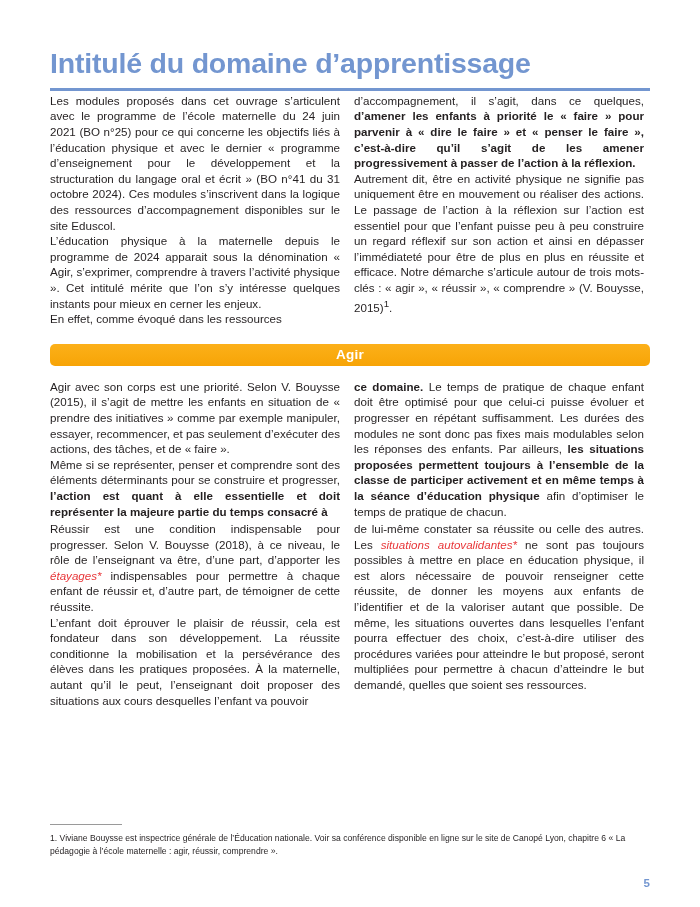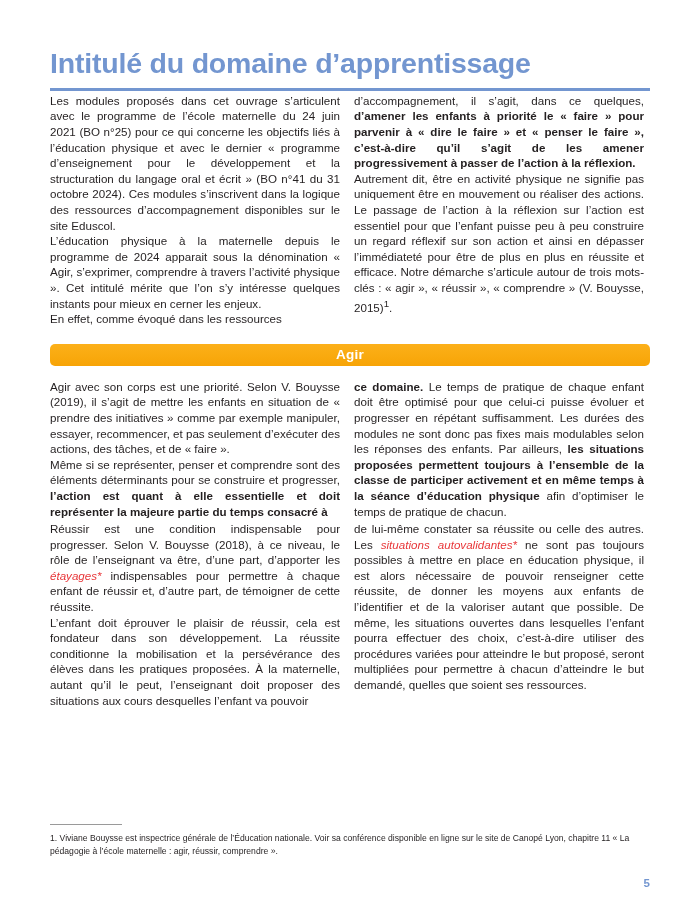--- a/index.html
+++ b/index.html
@@ -130,38 +130,38 @@
       </div>
     <div class="col">
         <p><span>d’accompagnement, il s’agit, dans ce quelques, </span><strong>d’amener les enfants à priorité le « faire » pour parvenir à « dire le faire » et « penser le faire », c’est-à-dire qu’il s’agit de les amener progressivement à passer de l’action à la réflexion.</strong></p>
         <p><span>Autrement dit, être en activité physique ne signifie pas uniquement être en mouvement ou réaliser des actions. Le passage de l’action à la réflexion sur l’action est essentiel pour que l’enfant puisse peu à peu construire un regard réflexif sur son action et ainsi en dépasser l’immédiateté pour être de plus en plus en réussite et efficace. Notre démarche s’articule autour de trois mots-clés : « agir », « réussir », « comprendre » (V. Bouysse, 2015)</span><sup>1</sup><span>.</span></p>
       </div>
   </div>
 
   <div class="banner">Agir</div>
   <div class="cols">
     <div class="col">
-        <p><span>Agir avec son corps est une priorité. Selon V. Bouysse (2019), il s’agit de mettre les enfants en situation de « prendre des initiatives » comme par exemple manipuler, essayer, recommencer, et pas seulement d’exécuter des actions, des tâches, et de « faire ».</span></p>
+        <p><span>Agir avec son corps est une priorité. Selon V. Bouysse (2015), il s’agit de mettre les enfants en situation de « prendre des initiatives » comme par exemple manipuler, essayer, recommencer, et pas seulement d’exécuter des actions, des tâches, et de « faire ».</span></p>
         <p><span>Même si se représenter, penser et comprendre sont des éléments déterminants pour se construire et progresser, </span><strong>l’action est quant à elle essentielle et doit représenter la majeure partie du temps consacré à</strong></p>
       </div>
     <div class="col">
         <p><strong>ce domaine.</strong><span> Le temps de pratique de chaque enfant doit être optimisé pour que celui-ci puisse évoluer et progresser en répétant suffisamment. Les durées des modules ne sont donc pas fixes mais modulables selon les réponses des enfants. Par ailleurs, </span><strong>les situations proposées permettent toujours à l’ensemble de la classe de participer activement et en même temps à la séance d’éducation physique</strong><span> afin d’optimiser le temps de pratique de chacun.</span></p>
       </div>
   </div>
 
   <div class="cols">
     <div class="col">
         <p><span>Réussir est une condition indispensable pour progresser. Selon V. Bouysse (2018), à ce niveau, le rôle de l’enseignant va être, d’une part, d’apporter les </span><span class="redterm">étayages*</span><span> indispensables pour permettre à chaque enfant de réussir et, d’autre part, de témoigner de cette réussite.</span></p>
         <p><span>L’enfant doit éprouver le plaisir de réussir, cela est fondateur dans son développement. La réussite conditionne la mobilisation et la persévérance des élèves dans les pratiques proposées. À la maternelle, autant qu’il le peut, l’enseignant doit proposer des situations aux cours desquelles l’enfant va pouvoir</span></p>
       </div>
     <div class="col">
         <p><span>de lui-même constater sa réussite ou celle des autres. Les </span><span class="redterm">situations autovalidantes*</span><span> ne sont pas toujours possibles à mettre en place en éducation physique, il est alors nécessaire de pouvoir renseigner cette réussite, de donner les moyens aux enfants de l’identifier et de la valoriser autant que possible. De même, les situations ouvertes dans lesquelles l’enfant pourra effectuer des choix, c’est-à-dire utiliser des procédures variées pour atteindre le but proposé, seront multipliées pour permettre à chacun d’atteindre le but demandé, quelles que soient ses ressources.</span></p>
       </div>
   </div>
 
   <div class="footnote">
     <div class="footnote-rule"></div>
-    <p>1. Viviane Bouysse est inspectrice générale de l’Éducation nationale. Voir sa conférence disponible en ligne sur le site de Canopé Lyon, chapitre 11 « La pédagogie à l’école maternelle : agir, réussir, comprendre ».</p>
+    <p>1. Viviane Bouysse est inspectrice générale de l’Éducation nationale. Voir sa conférence disponible en ligne sur le site de Canopé Lyon, chapitre 6 « La pédagogie à l’école maternelle : agir, réussir, comprendre ».</p>
   </div>
 
   <div class="page-number">5</div>
 
 </div>
 
 </body></html>

